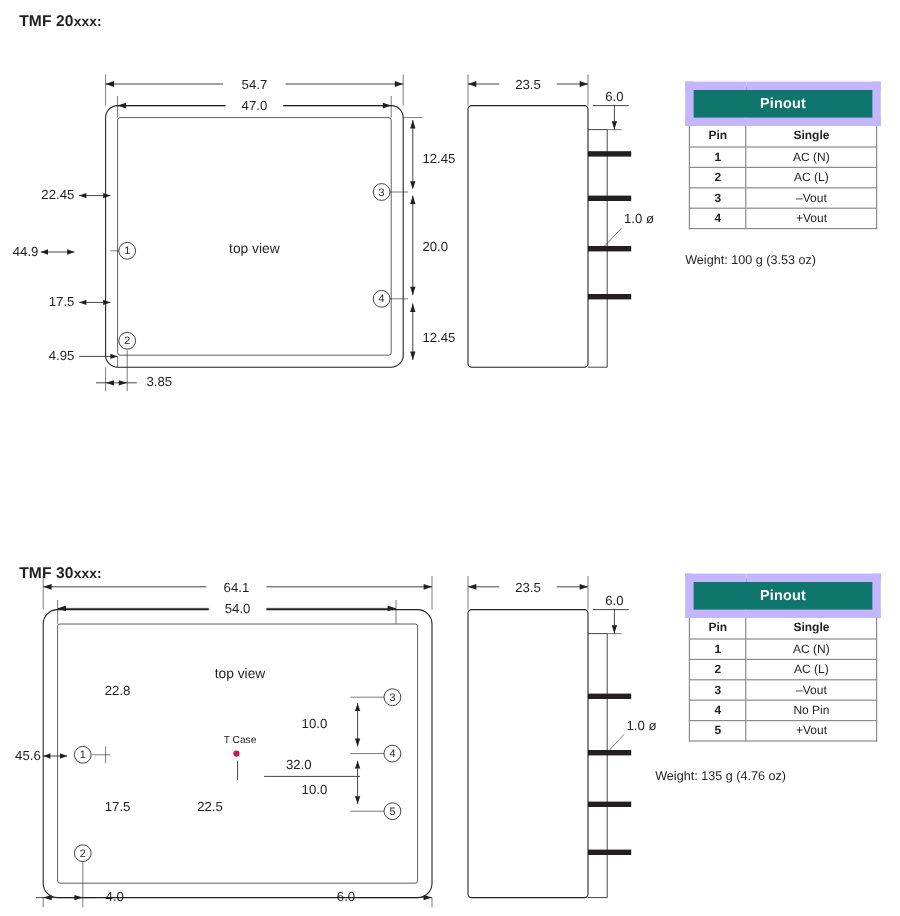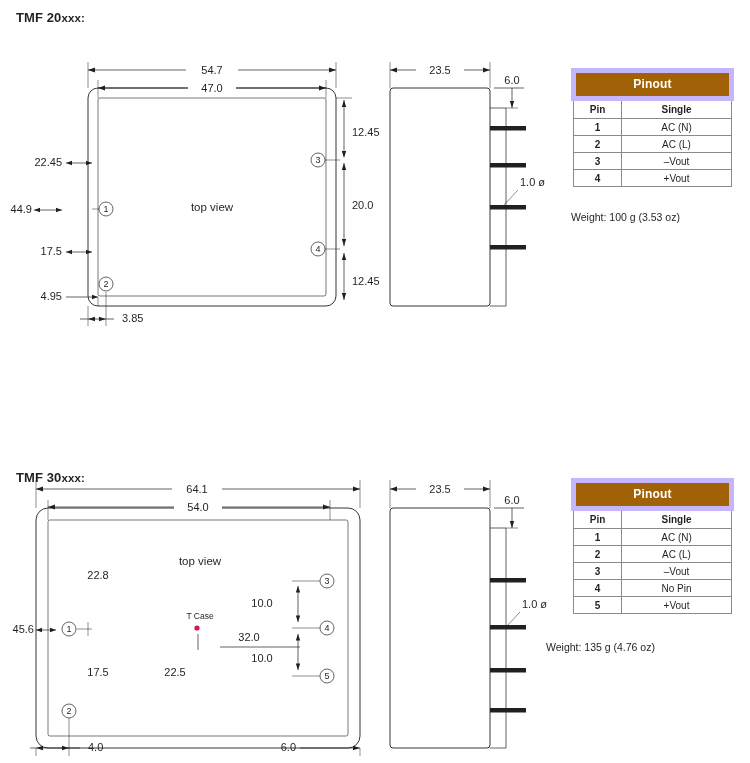--- a/index.html
+++ b/index.html
@@ -26,27 +26,27 @@
 
   
   .pinout {
     position: absolute;
     border-collapse: collapse;
     font-size: 10px;
     color: #231f20;
     background: #fff;
   }
   .pinout th.hdr {
-    background: #a16207;
+    background: #0f766e;
     color: #ffffff;
     font-size: 12px;
     font-weight: bold;
     padding: 4px 0 5px 0;
     text-align: center;
-    border: 5px solid #c4b5fd;
+    border: 7px solid #c4b5fd;
     letter-spacing: 0.2px;
   }
   .pinout th.sub {
     background: #ffffff;
     color: #231f20;
     font-size: 10px;
     font-weight: bold;
     padding: 3px 0;
     text-align: center;
     border: 1px solid #8a8a8a;

